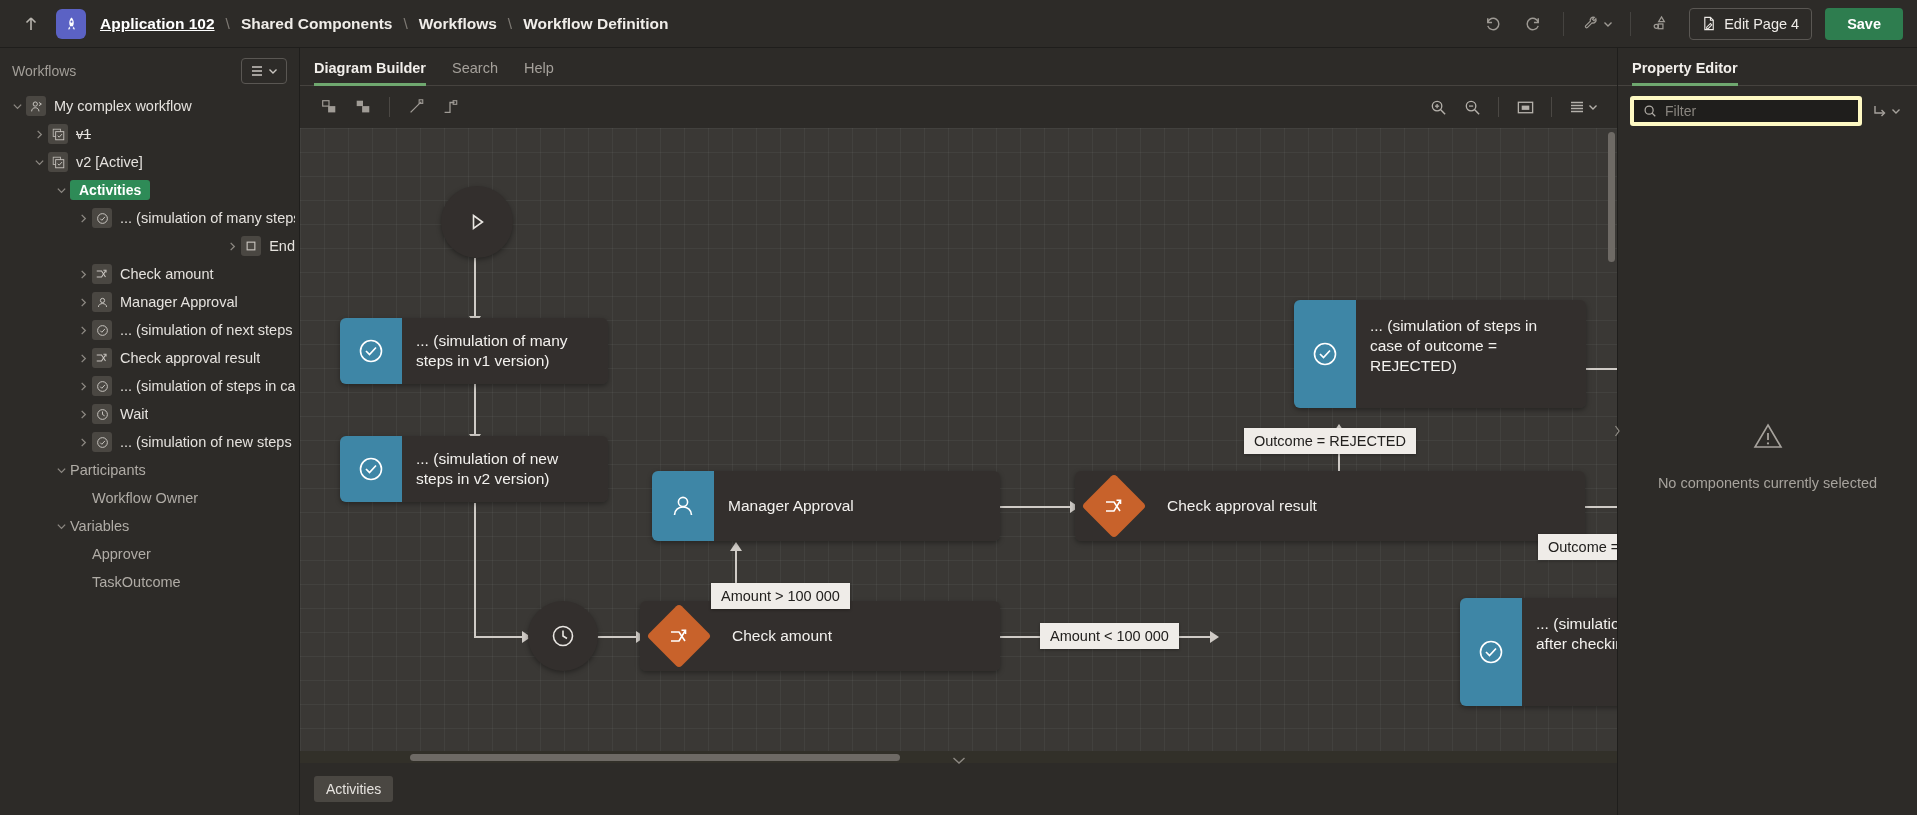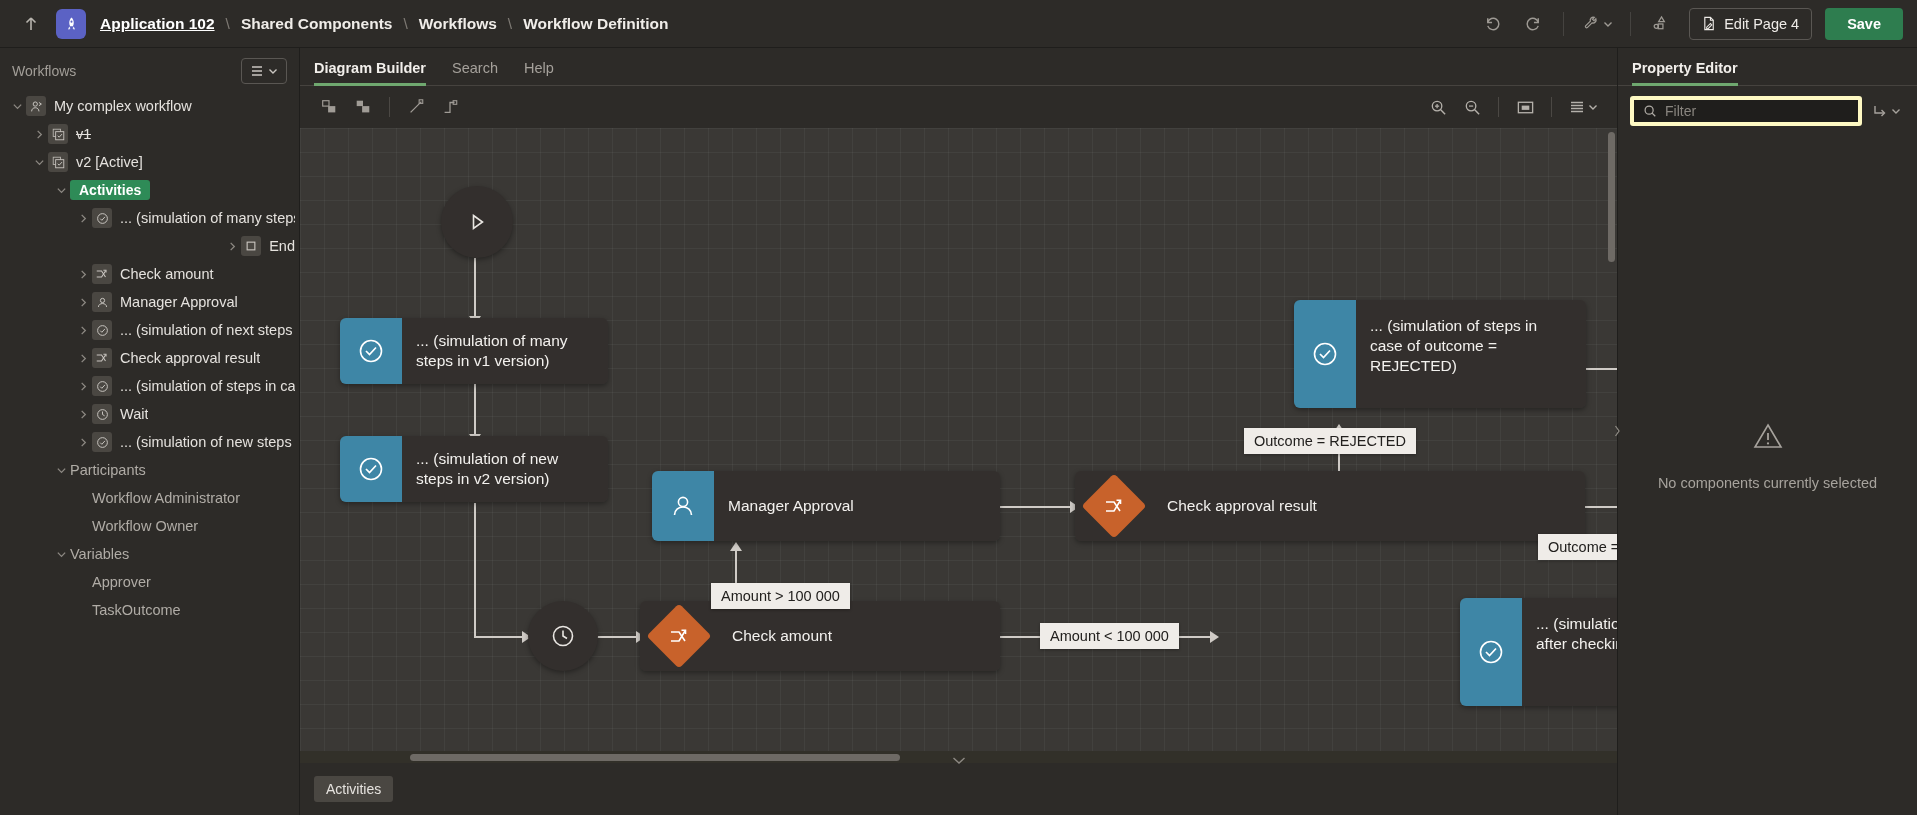--- a/index.html
+++ b/index.html
@@ -430,24 +430,20 @@
             <span class="tlabel">... (simulation of new steps in v2</span>
           </div>
           <div class="trow" style="padding-left: 52px;">
             <div class="tw">
               <svg width="11" height="11" viewBox="0 0 12 12">
                 <path d="M2 4 L6 8 L10 4" stroke="#8d8983" stroke-width="1.4" fill="none"></path>
               </svg>
             </div>
             <span class="tlabel muted">Participants</span>
           </div>
-          <div class="trow" style="padding-left: 74px;">
-            <div class="tw"></div>
-            <span class="tlabel muted">Workflow Administrator</span>
-          </div>
           <div class="trow" style="padding-left: 74px; text-align: center;">
             <div class="tw"></div>
             <span class="tlabel muted">Workflow Owner</span>
           </div>
           <div class="trow" style="padding-left: 52px;">
             <div class="tw">
               <svg width="11" height="11" viewBox="0 0 12 12">
                 <path d="M2 4 L6 8 L10 4" stroke="#8d8983" stroke-width="1.4" fill="none"></path>
               </svg>
             </div>

